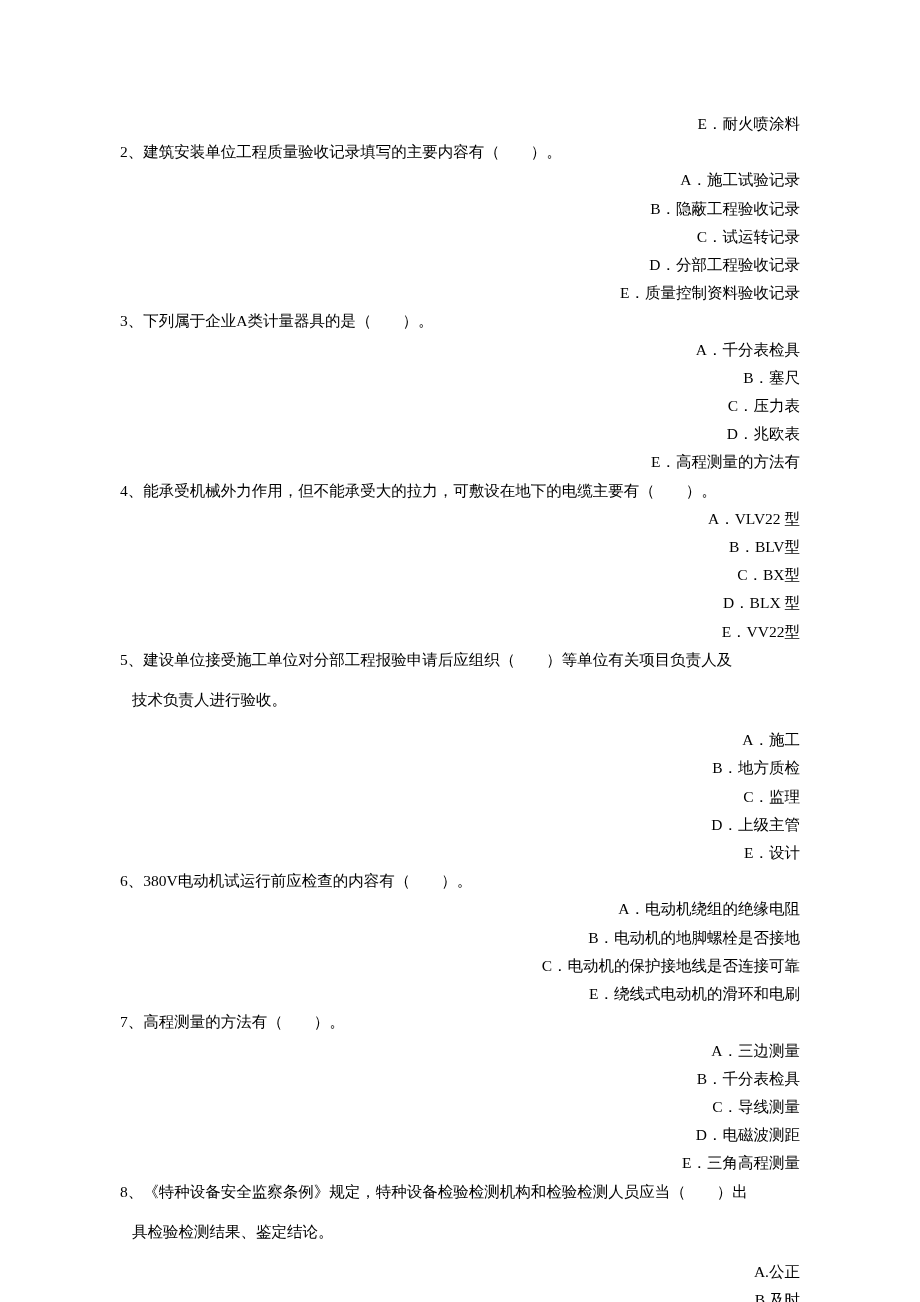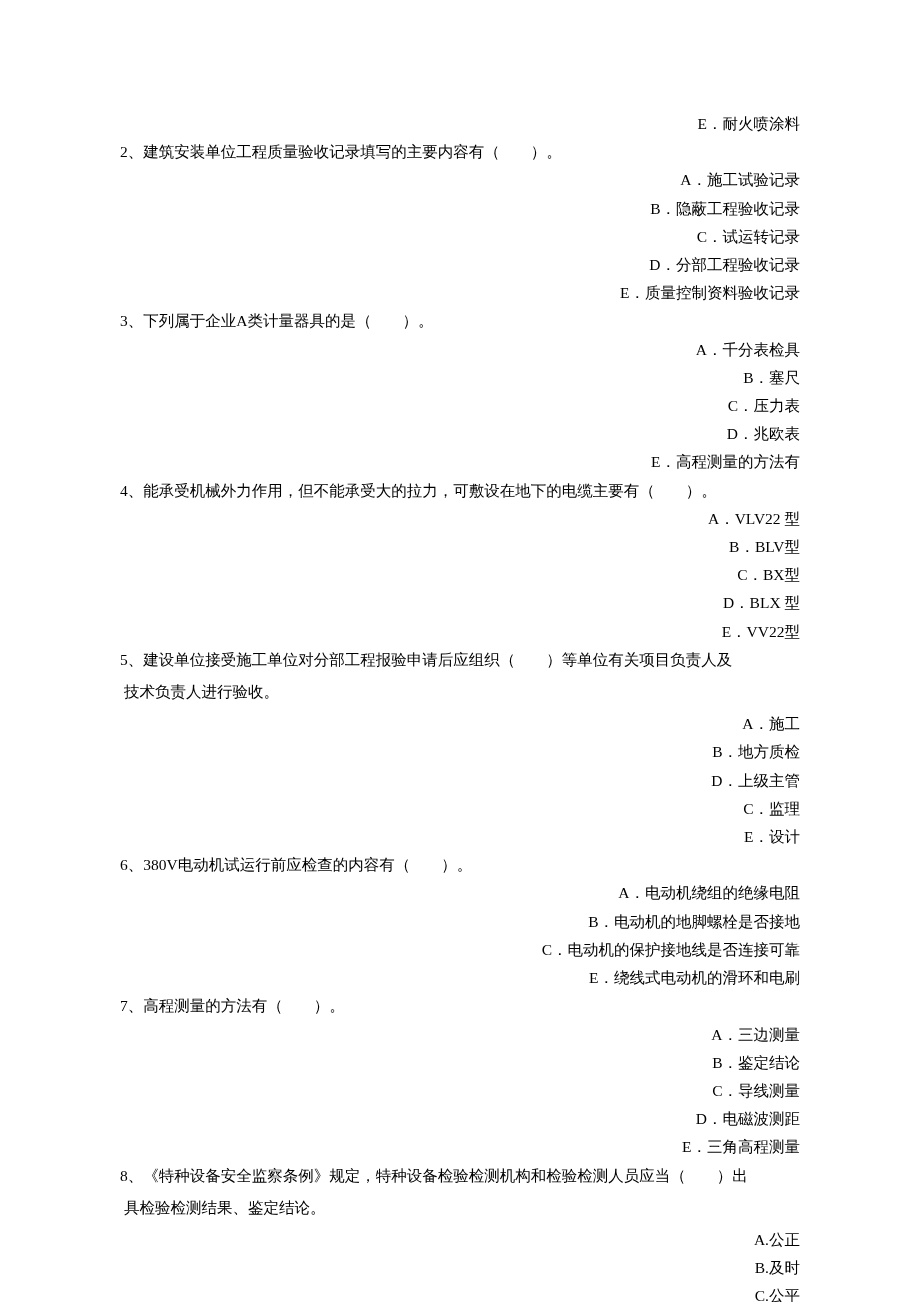--- a/index.html
+++ b/index.html
@@ -21,21 +21,21 @@
   .question-line {
     margin: 0;
     text-align: left;
   }
   .option-line {
     margin: 0;
     padding-left: 62px;
     text-align: right;
   }
   .continuation-line {
-    margin: 4px;
+    margin: 12px;
     text-align: left;
   }
 </style>
 </head>
 <body>
 
 <div class="page">
 
   <p class="option-line">E．耐火喷涂料</p>
 
@@ -55,31 +55,31 @@
       <p class="question-line">4、能承受机械外力作用，但不能承受大的拉力，可敷设在地下的电缆主要有（　　）。</p>
       <p class="option-line">A．VLV22 型</p>
       <p class="option-line">B．BLV型</p>
       <p class="option-line">C．BX型</p>
       <p class="option-line">D．BLX 型</p>
       <p class="option-line">E．VV22型</p>
       <p class="question-line">5、建设单位接受施工单位对分部工程报验申请后应组织（　　）等单位有关项目负责人及</p>
       <p class="continuation-line">技术负责人进行验收。</p>
       <p class="option-line">A．施工</p>
       <p class="option-line">B．地方质检</p>
+      <p class="option-line">C．监理</p>
       <p class="option-line">D．上级主管</p>
-      <p class="option-line">C．监理</p>
       <p class="option-line">E．设计</p>
       <p class="question-line">6、380V电动机试运行前应检查的内容有（　　）。</p>
       <p class="option-line">A．电动机绕组的绝缘电阻</p>
       <p class="option-line">B．电动机的地脚螺栓是否接地</p>
       <p class="option-line">C．电动机的保护接地线是否连接可靠</p>
       <p class="option-line">E．绕线式电动机的滑环和电刷</p>
       <p class="question-line">7、高程测量的方法有（　　）。</p>
       <p class="option-line">A．三边测量</p>
-      <p class="option-line">B．鉴定结论</p>
+      <p class="option-line">B．千分表检具</p>
       <p class="option-line">C．导线测量</p>
       <p class="option-line">D．电磁波测距</p>
       <p class="option-line">E．三角高程测量</p>
       <p class="question-line">8、《特种设备安全监察条例》规定，特种设备检验检测机构和检验检测人员应当（　　）出</p>
       <p class="continuation-line">具检验检测结果、鉴定结论。</p>
       <p class="option-line">A.公正</p>
       <p class="option-line">B.及时</p>
       <p class="option-line">C.公平</p>
     </div>
 

